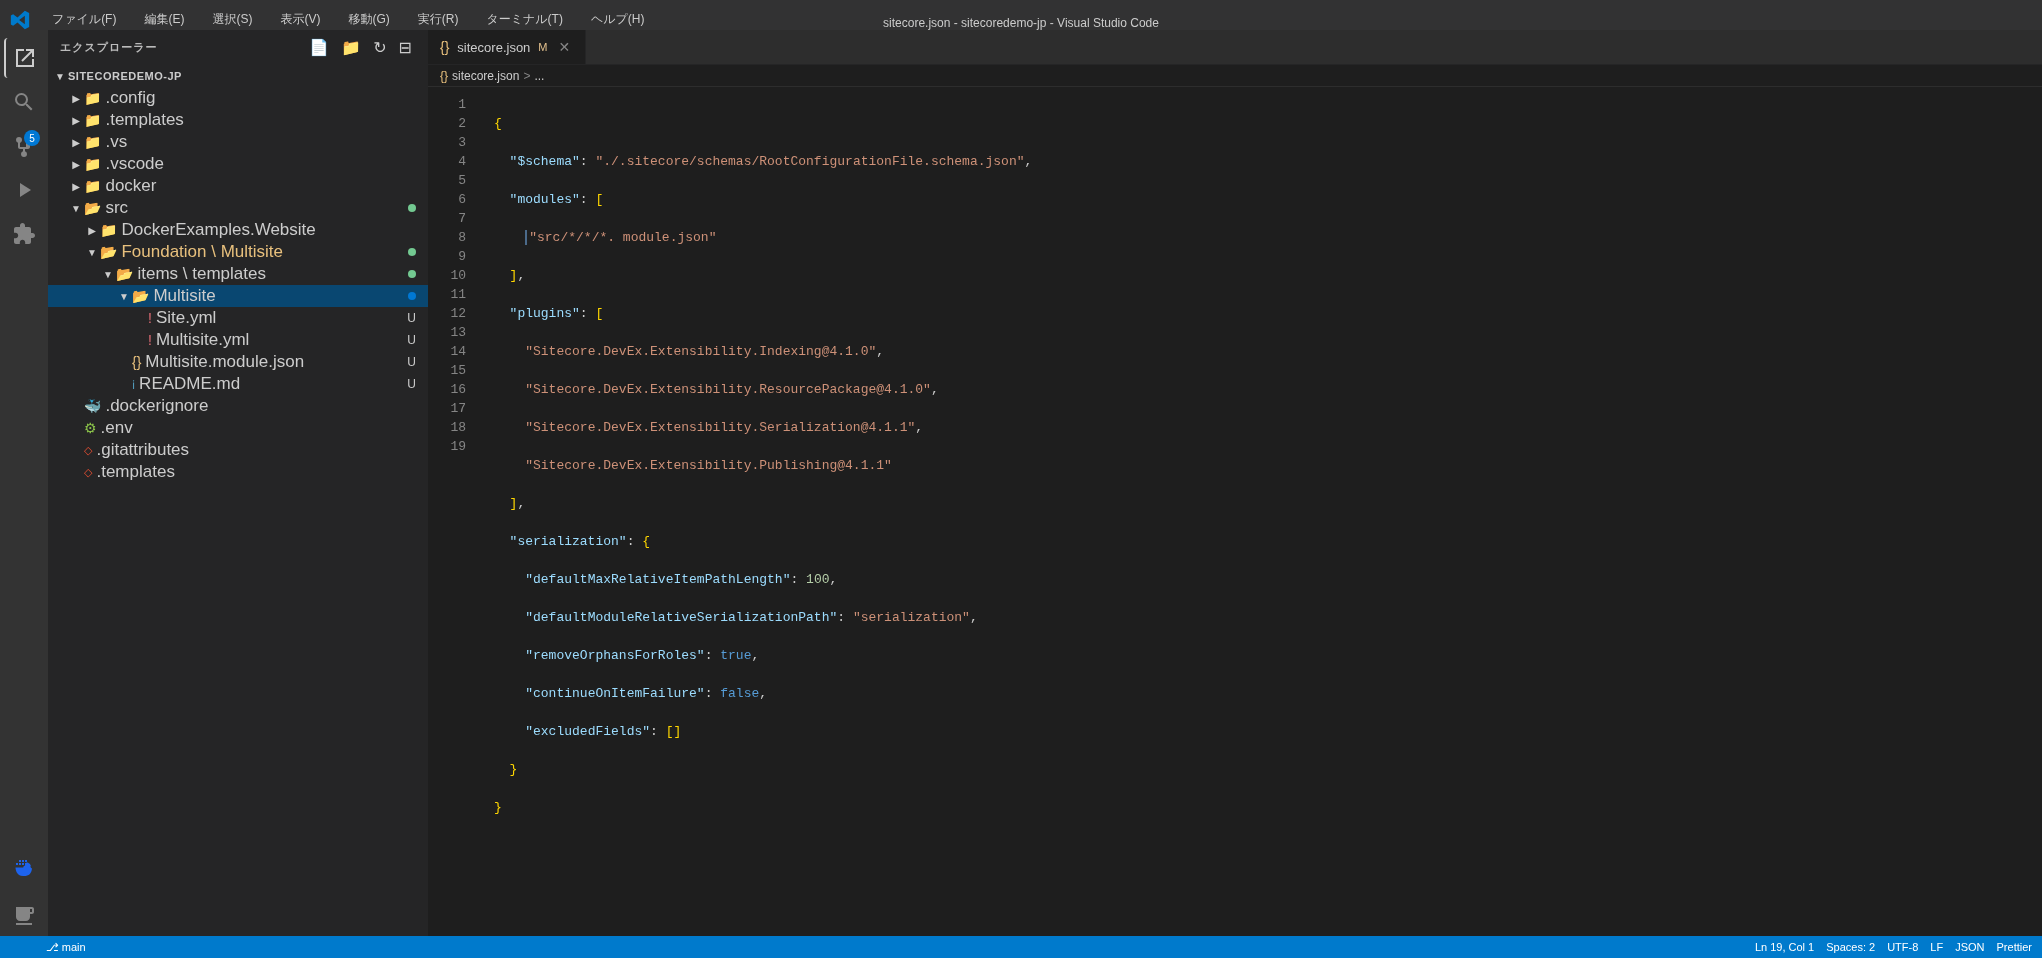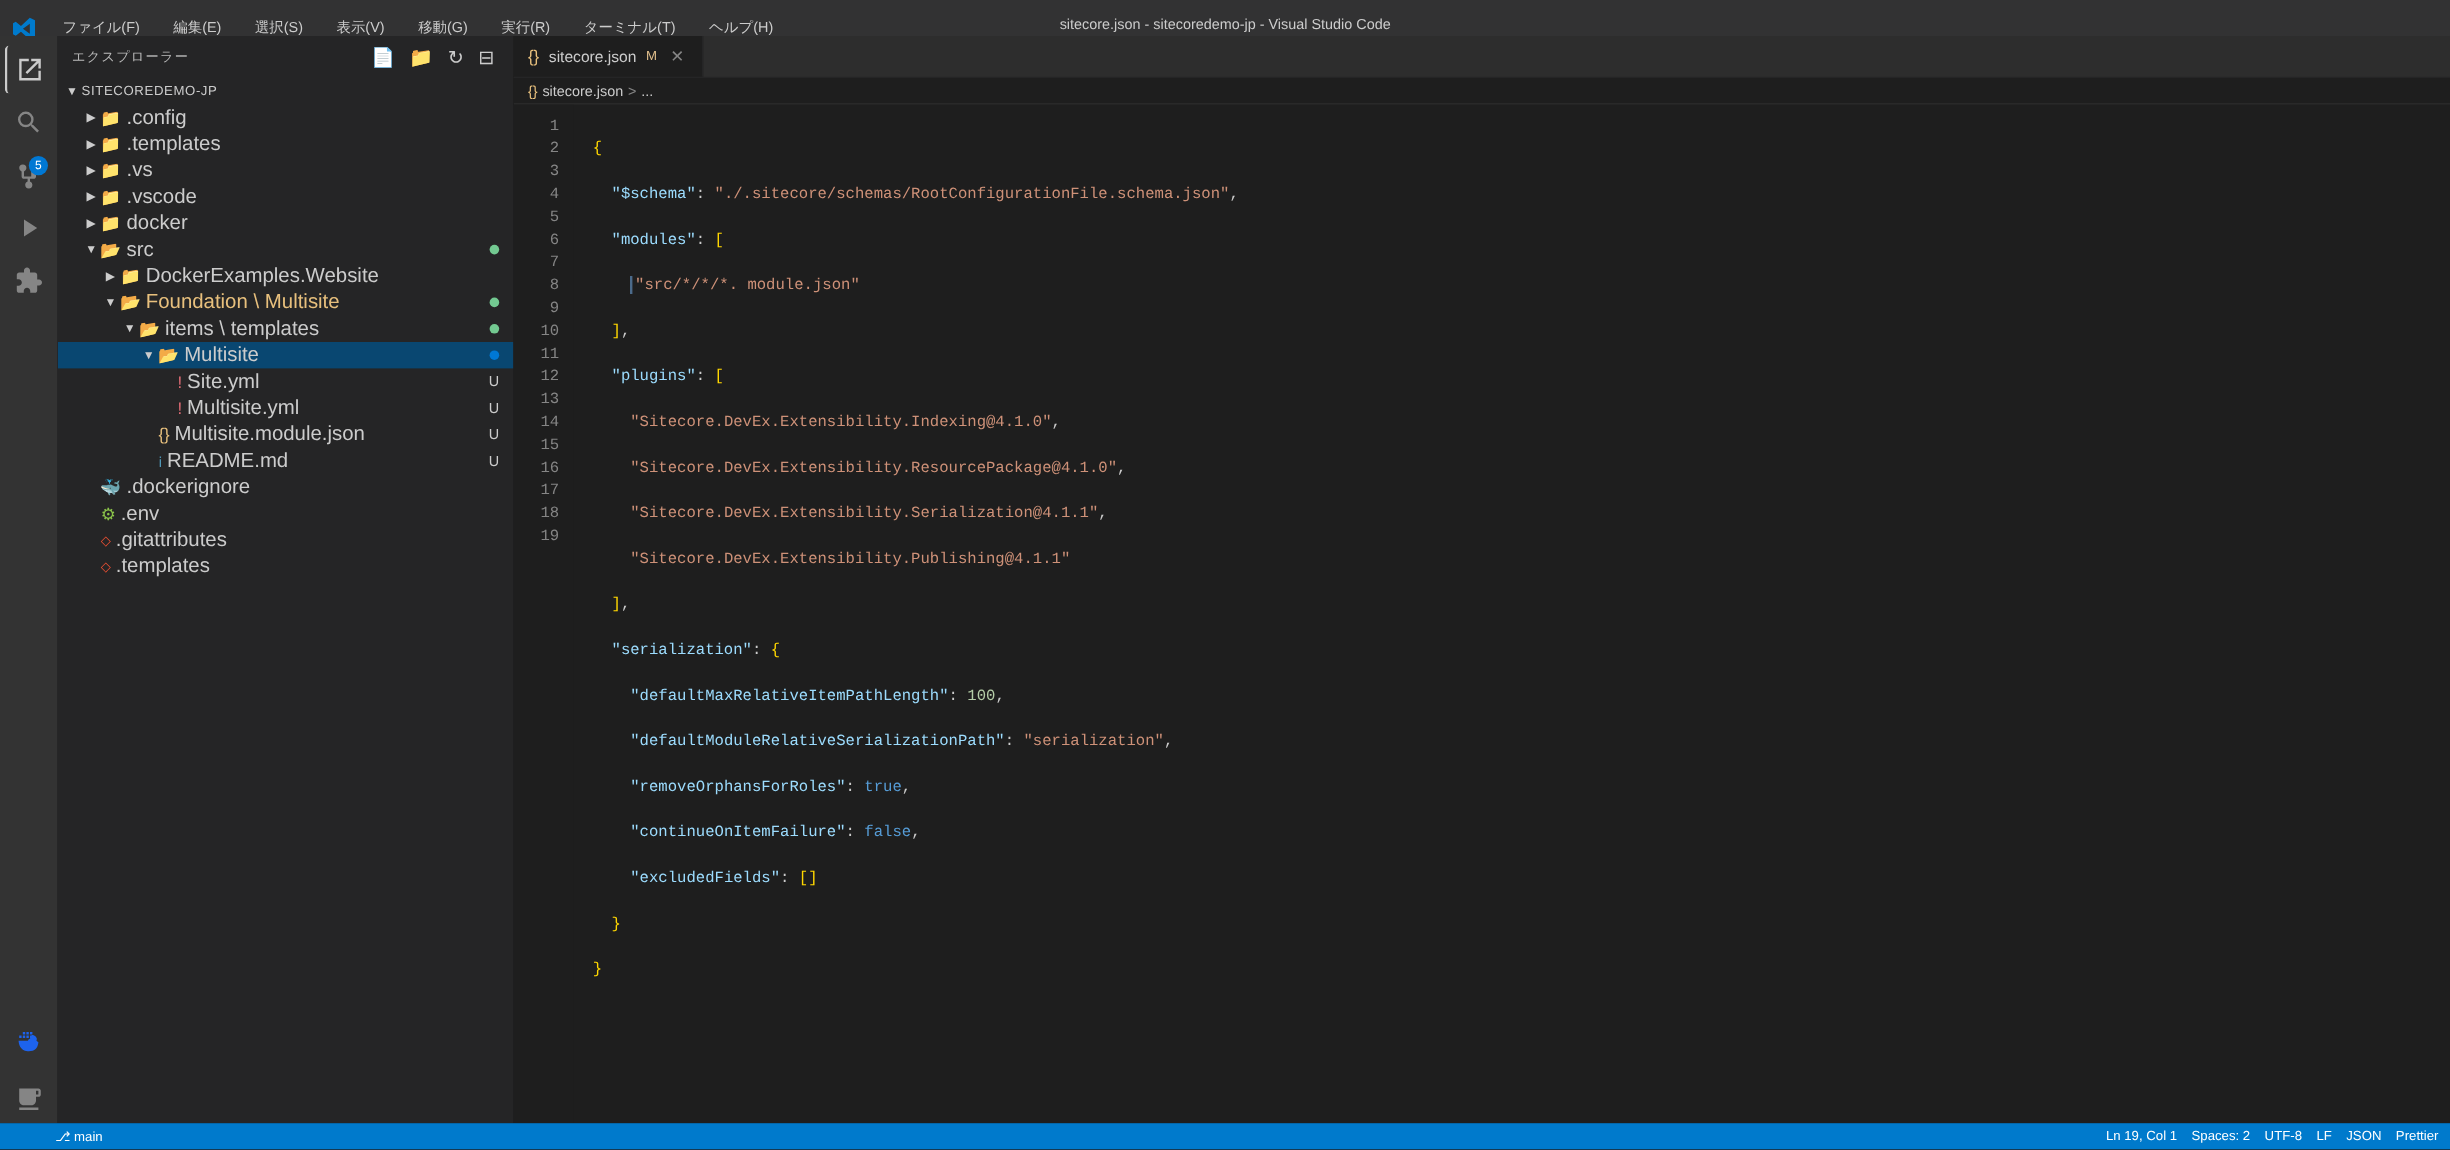--- a/index.html
+++ b/index.html
@@ -13,23 +13,23 @@
       overflow: hidden;
       display: flex;
       flex-direction: column;
     }
 
     
     #titlebar {
       background: #323233;
       height: 30px;
       display: flex;
-      align-items: flex-start;
+      align-items: flex-end;
       justify-content: space-between;
-      padding: 13px 10px;
+      padding: 0 10px;
       flex-shrink: 0;
     }
     #titlebar-left {
       display: flex;
       align-items: center;
       gap: 16px;
     }
     #titlebar-logo {
       width: 20px;
       height: 20px;
@@ -105,21 +105,21 @@
     }
     #sidebar-header {
       display: flex;
       align-items: center;
       justify-content: space-between;
       padding: 8px 12px;
       height: 35px;
     }
     #sidebar-title {
       font-size: 11px;
-      font-weight: 400;
+      font-weight: 700;
       letter-spacing: 1px;
       color: #bbbbbb;
       text-transform: uppercase;
     }
     #sidebar-actions {
       display: flex;
       gap: 4px;
     }
     .sidebar-action-btn {
       color: #cccccc;
@@ -376,21 +376,21 @@
         <span class="sidebar-action-btn">📁</span>
         <span class="sidebar-action-btn">↻</span>
         <span class="sidebar-action-btn">⊟</span>
       </div>
     </div>
 
     <div id="sidebar-content">
 
       <div class="tree-item" style="padding-left: 4px;">
         <span class="tree-arrow">▼</span>
-        <span class="tree-label" style="font-size:11px; font-weight:400; letter-spacing:0.5px; color:#cccccc;">SITECOREDEMO-JP</span>
+        <span class="tree-label" style="font-size:11px; font-weight:700; letter-spacing:0.5px; color:#cccccc;">SITECOREDEMO-JP</span>
       </div>
 
       <div class="tree-item" style="padding-left: 20px;">
         <span class="tree-arrow">▶</span>
         <span class="tree-icon icon-folder">📁</span>
         <span class="tree-label">.config</span>
       </div>
 
       <div class="tree-item" style="padding-left: 20px;">
         <span class="tree-arrow">▶</span>

